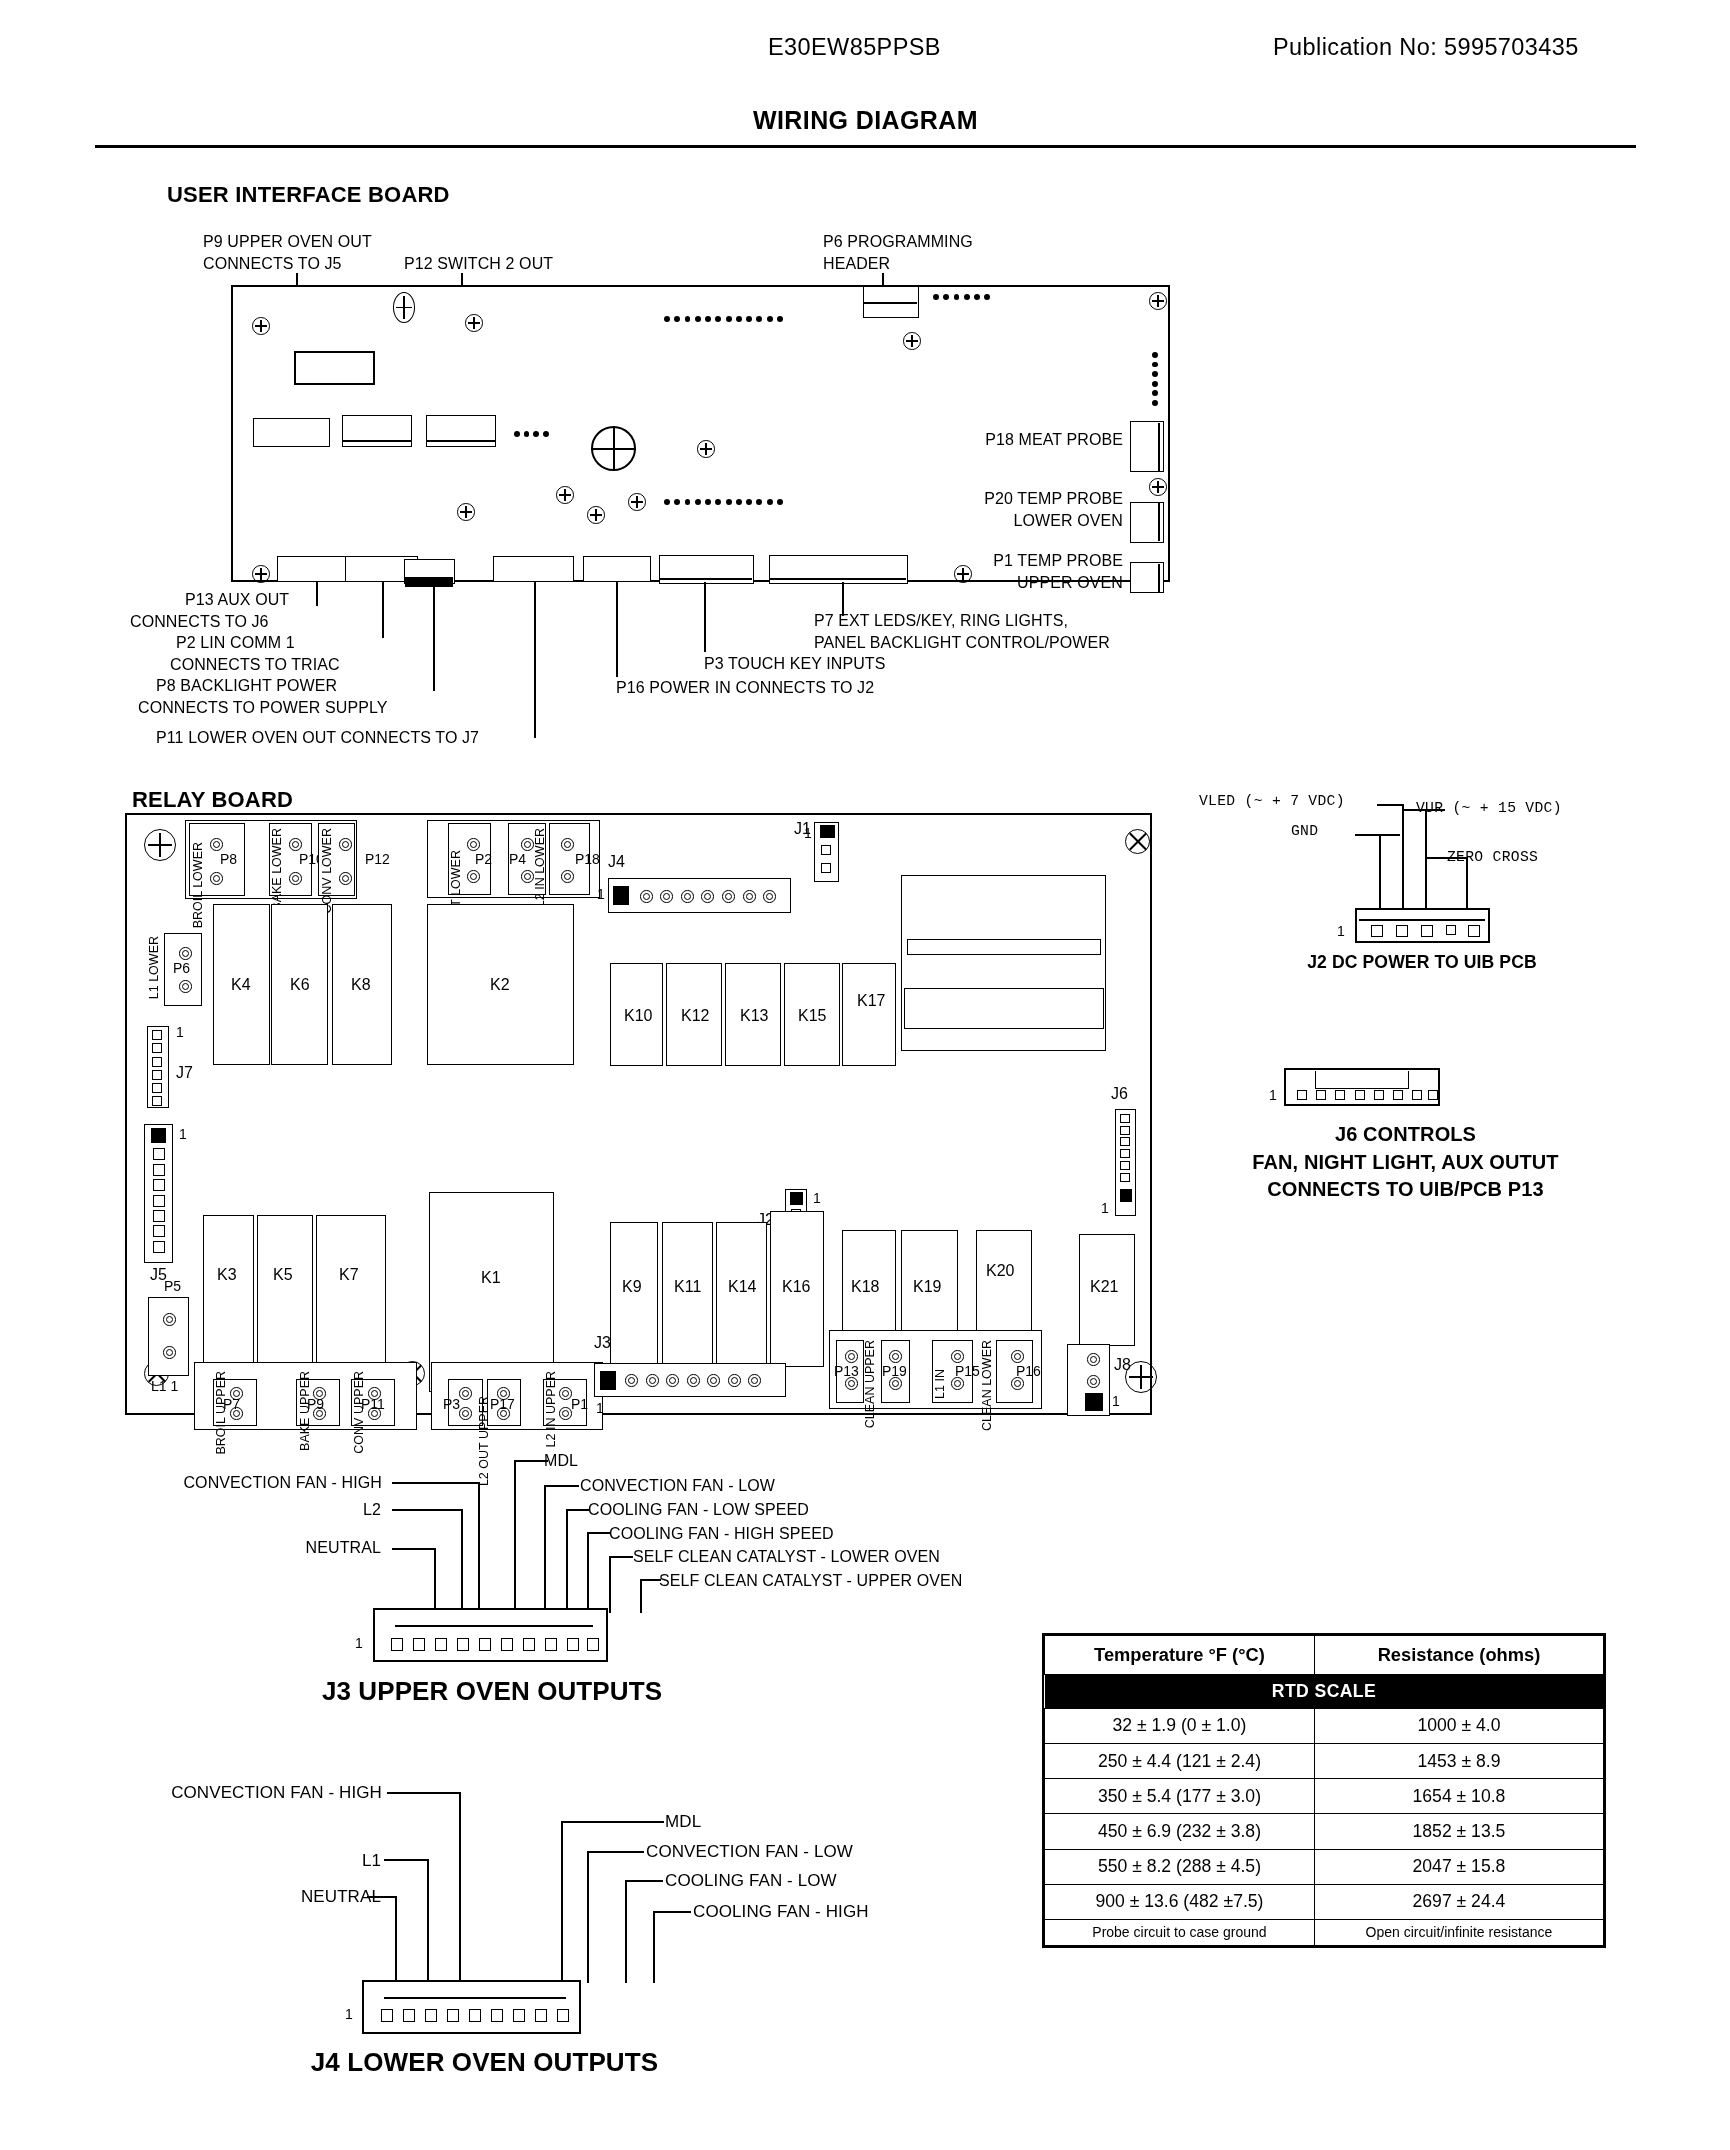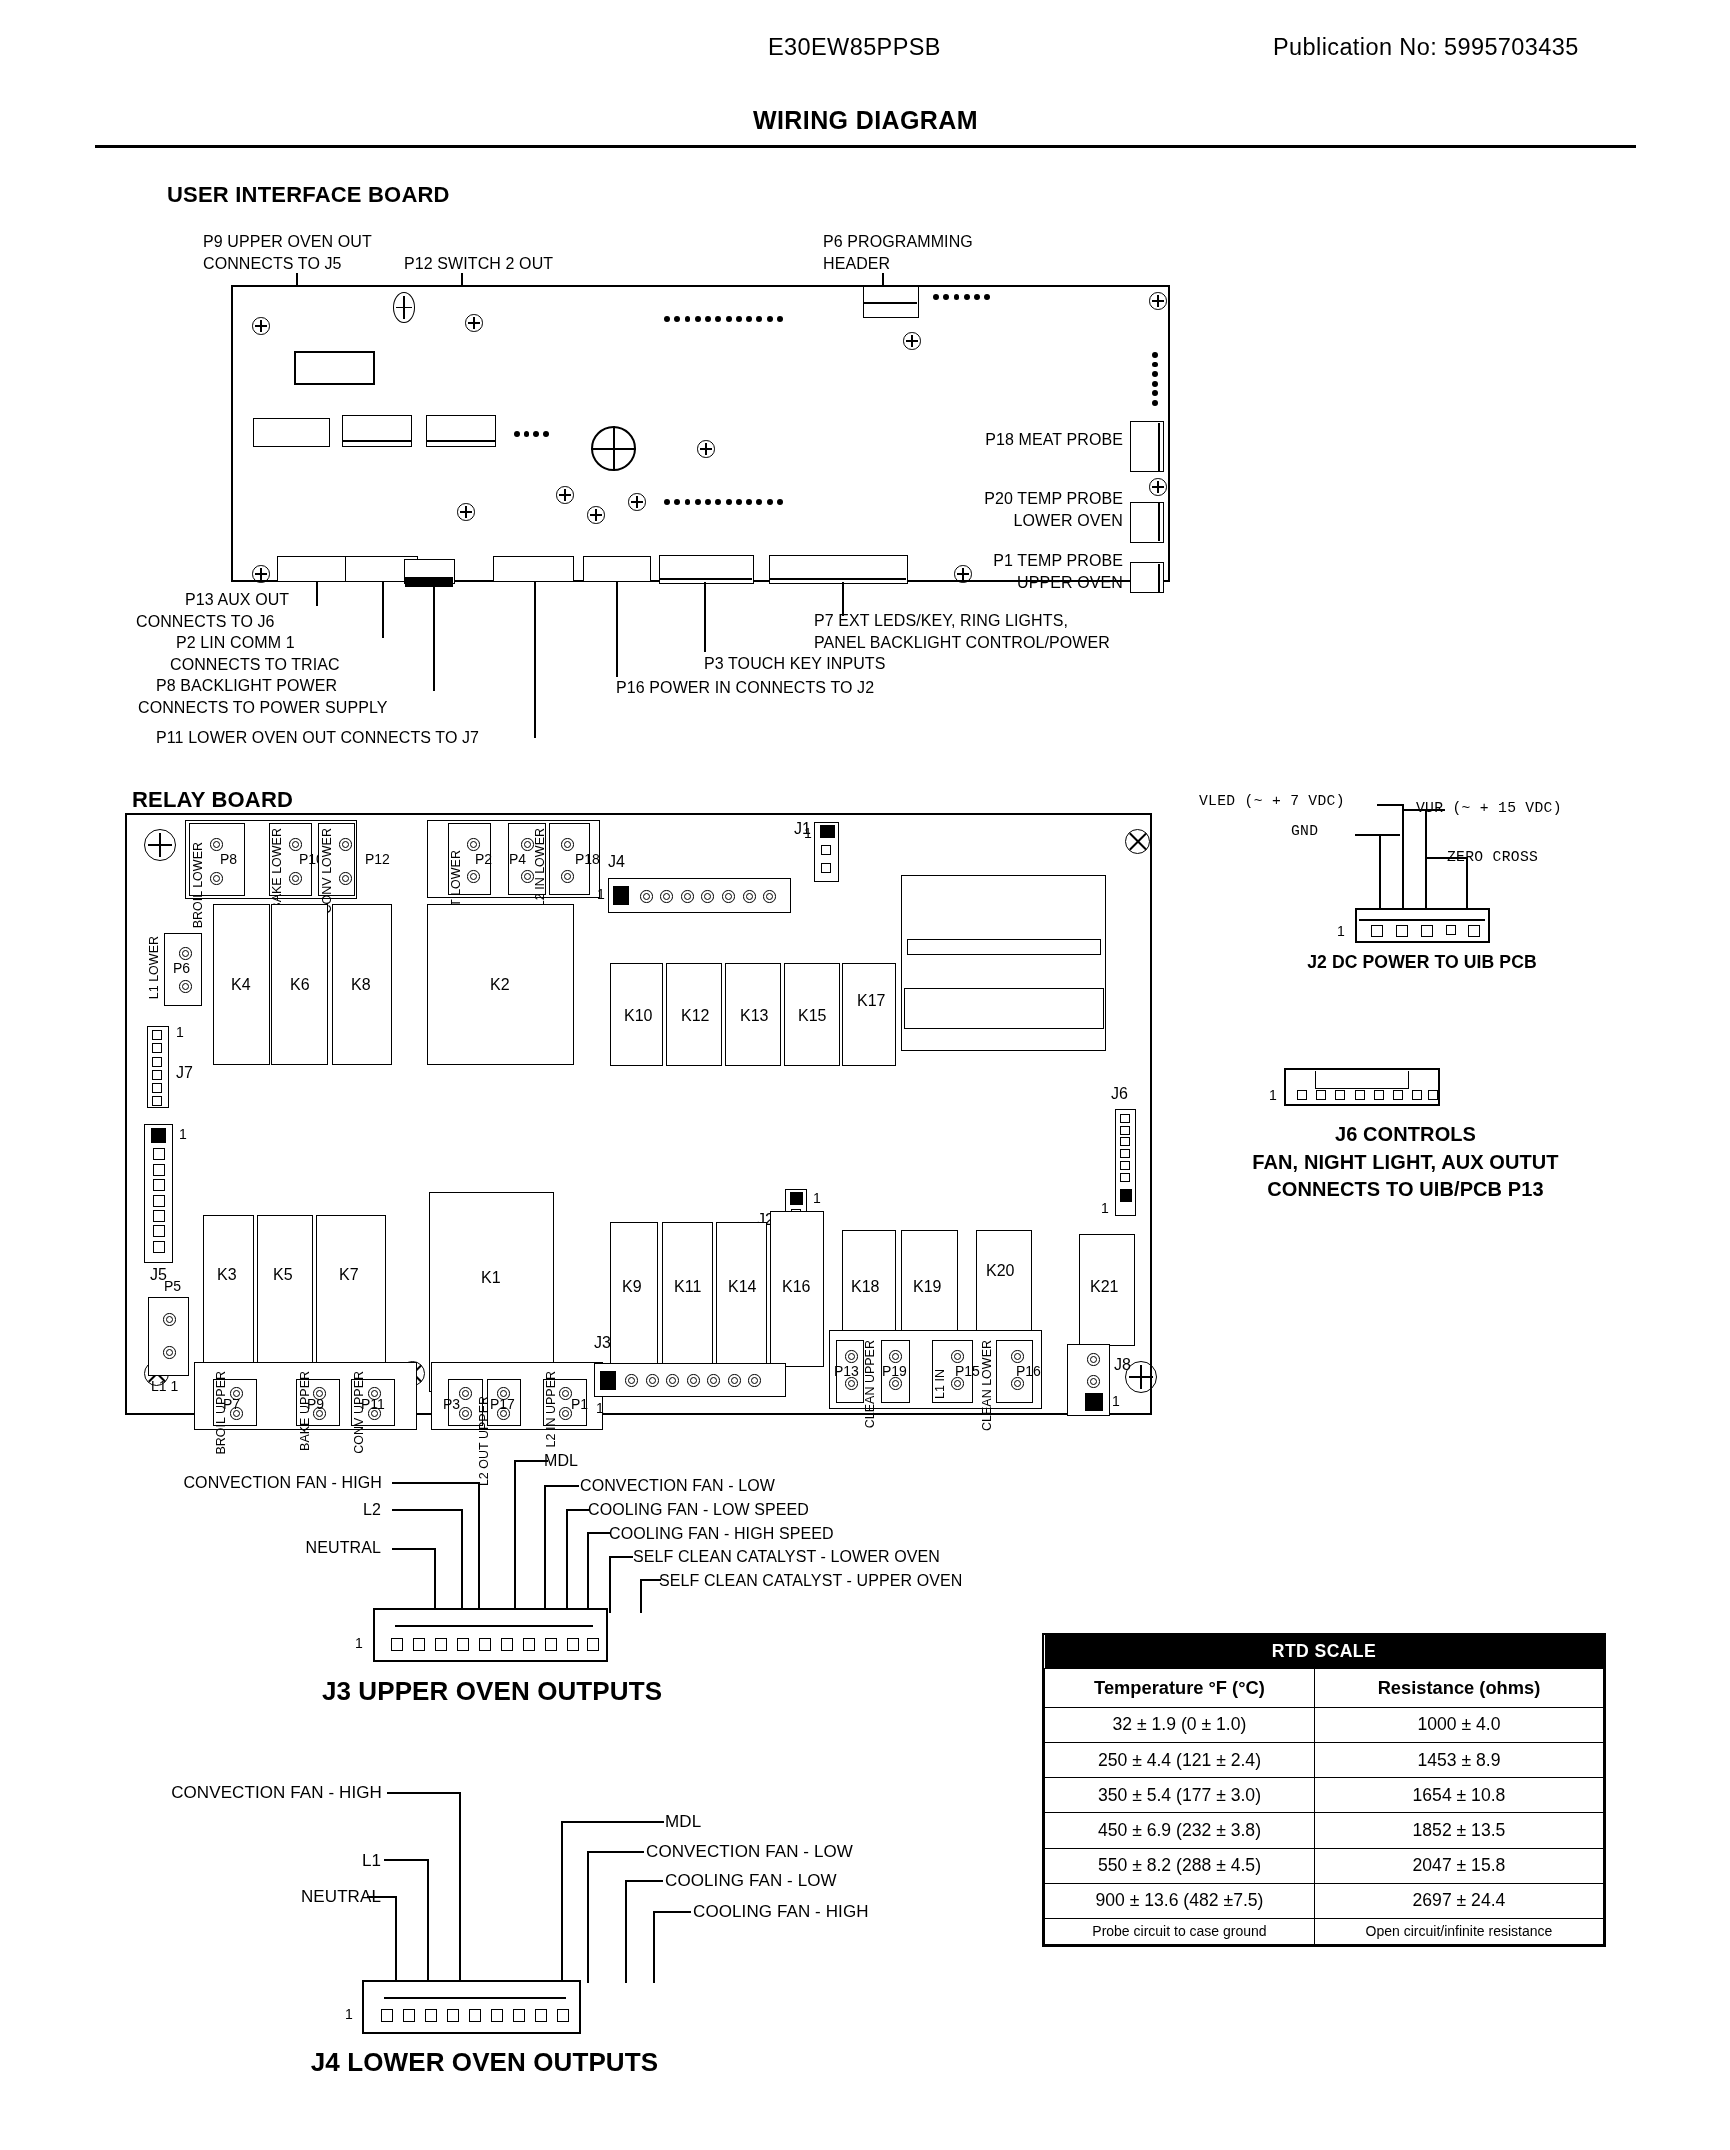--- a/index.html
+++ b/index.html
@@ -209,21 +209,21 @@
 <div class="abs" style="left:405px; top:577px; width:48px; height:10.3px; background:#000;"></div>
 <div class="abs conn" style="left:493px; top:556px; width:81px; height:26.4px;"></div>
 <div class="abs conn" style="left:583px; top:556px; width:68px; height:26.4px;"></div>
 <div class="abs conn" style="left:659px; top:555px; width:95px; height:29px;"></div>
 <div class="abs conn" style="left:769px; top:555px; width:139px; height:29px;"></div>
 <div class="abs h3" style="left:660px; top:578px; width:92px;"></div>
 <div class="abs h3" style="left:770px; top:578px; width:136px;"></div>
 
 <div class="abs v" style="left:316px; top:582px; height:24px;"></div>
 <div class="abs lbl" style="left:185px; top:591px;">P13 AUX OUT</div>
-<div class="abs lbl" style="left:136px; top:613px;">CONNECTS TO J6</div>
+<div class="abs lbl" style="left:130px; top:613px;">CONNECTS TO J6</div>
 
 <div class="abs v" style="left:382px; top:582px; height:56px;"></div>
 <div class="abs lbl" style="left:176px; top:634px;">P2 LIN COMM 1</div>
 <div class="abs lbl" style="left:170px; top:656px;">CONNECTS TO TRIAC</div>
 
 <div class="abs v" style="left:433px; top:582px; height:109px;"></div>
 <div class="abs lbl" style="left:156px; top:677px;">P8 BACKLIGHT POWER</div>
 <div class="abs lbl" style="left:138px; top:699px;">CONNECTS TO POWER SUPPLY</div>
 
 <div class="abs v" style="left:534px; top:582px; height:156px;"></div>
@@ -613,26 +613,26 @@
 <div class="sq" style="left:513px; top:2009px; width:11.7px; height:13.2px;"></div>
 <div class="sq" style="left:535px; top:2009px; width:11.7px; height:13.2px;"></div>
 <div class="sq" style="left:557px; top:2009px; width:11.7px; height:13.2px;"></div>
 <div class="abs pinlbl" style="left:345px; top:2006px;">1</div>
 <div class="abs lblc" style="left:191px; top:2047px; width:587px; font-size:26px; font-weight:bold;">J4 LOWER OVEN OUTPUTS</div>
 
 <div class="abs" id="rtd">
   <table>
     <thead>
       <tr>
-          <th class="hdrow" colspan="2">RTD SCALE</th>
-        </tr>
-      <tr>
         <th class="sub">Temperature °F (°C)</th>
         <th class="sub">Resistance  (ohms)</th>
       </tr>
+      <tr>
+          <th class="hdrow" colspan="2">RTD SCALE</th>
+        </tr>
     </thead>
     <tbody>
       <tr>
           <td>32 ± 1.9 (0 ± 1.0)</td>
           <td>1000 ± 4.0</td>
         </tr>
       <tr>
           <td>250 ± 4.4 (121 ± 2.4)</td>
           <td>1453 ± 8.9</td>
         </tr>

